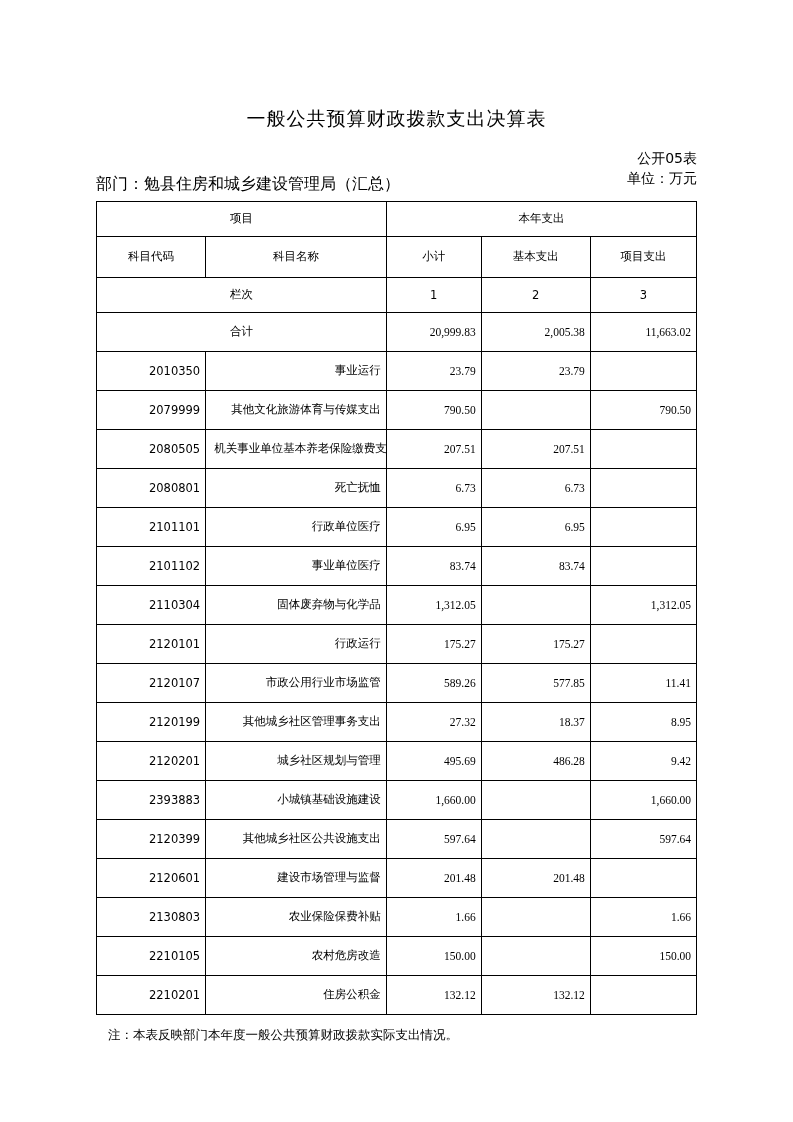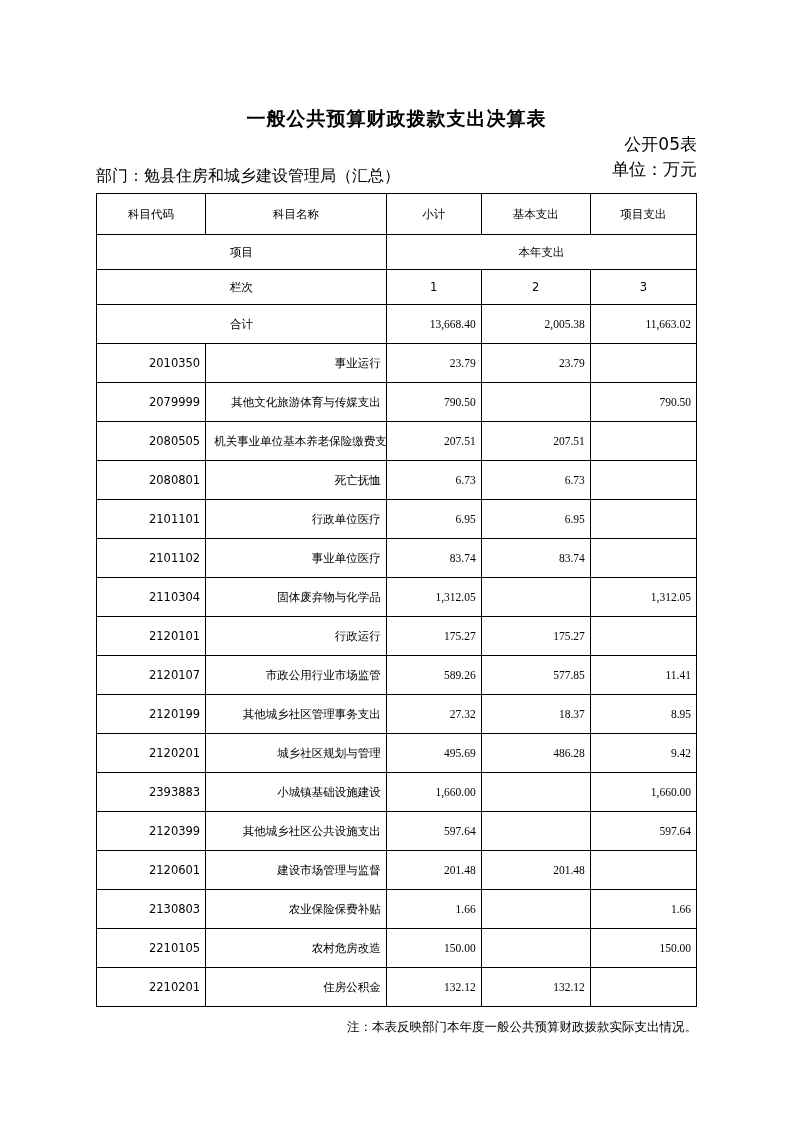--- a/index.html
+++ b/index.html
@@ -17,29 +17,30 @@
   .page {
     position: relative;
     width: 793px;
     height: 1122px;
     box-sizing: border-box;
     padding: 0 96px;
   }
   .doc-title {
     text-align: center;
     font-size: 19px;
-    font-weight: bold;
+    font-weight: normal;
     letter-spacing: 1px;
     margin: 0;
     padding-top: 106px;
     font-family: "DejaVu Sans", "Liberation Sans", sans-serif;
   }
   .meta-right {
     text-align: right;
-    font-size: 17px;
+    font-size: 14px;
+    margin-top: 16px;
     line-height: 1.45;
     font-family: "DejaVu Sans", "Liberation Sans", sans-serif;
   }
   .meta-left {
     font-size: 16px;
     margin-top: -17px;
     line-height: 1.45;
     font-family: "DejaVu Sans", "Liberation Sans", sans-serif;
   }
   table.budget {
@@ -74,21 +75,20 @@
     font-family: "Liberation Serif", "DejaVu Serif", serif;
     font-size: 12.5px;
   }
   .lft { text-align: right; padding-left: 8px !important; }
   .row-h { height: 38px !important; }
   .note {
     font-size: 12.5px;
     margin-top: 12px;
     padding-left: 12px;
     font-family: Liberation Mono, monospace;
-    text-align: right;
   }
 </style>
 </head>
 <body>
 
 <div class="page">
 
   <h1 class="doc-title">一般公共预算财政拨款支出决算表</h1>
 
   <div class="meta-right">
@@ -101,39 +101,39 @@
   <table class="budget">
     <colgroup>
       <col class="c-code">
         <col class="c-name">
         <col class="c-sub">
         <col class="c-basic">
         <col class="c-proj">
     </colgroup>
     <tbody>
       <tr>
+        <td class="hdr" colspan="2">项目</td>
+        <td class="hdr" colspan="3">本年支出</td>
+      </tr>
+      <tr>
         <td class="hdr hdr-tall">科目代码</td>
         <td class="hdr hdr-tall">科目名称</td>
         <td class="hdr hdr-tall">小计</td>
         <td class="hdr hdr-tall">基本支出</td>
         <td class="hdr hdr-tall">项目支出</td>
       </tr>
       <tr>
-        <td class="hdr" colspan="2">项目</td>
-        <td class="hdr" colspan="3">本年支出</td>
-      </tr>
-      <tr>
         <td class="hdr" colspan="2">栏次</td>
         <td class="hdr">1</td>
         <td class="hdr">2</td>
         <td class="hdr">3</td>
       </tr>
       <tr>
         <td class="hdr" colspan="2">合计</td>
-        <td class="num">13,668.40</td>
+        <td class="num">20,999.83</td>
         <td class="num">2,005.38</td>
         <td class="num">11,663.02</td>
       </tr>
     </tbody>
     <tbody id="rows-body">
         <tr class="row-h">
           <td class="lft">2010350</td>
           <td class="lft">事业运行</td>
           <td class="num">23.79</td>
           <td class="num">23.79</td>

